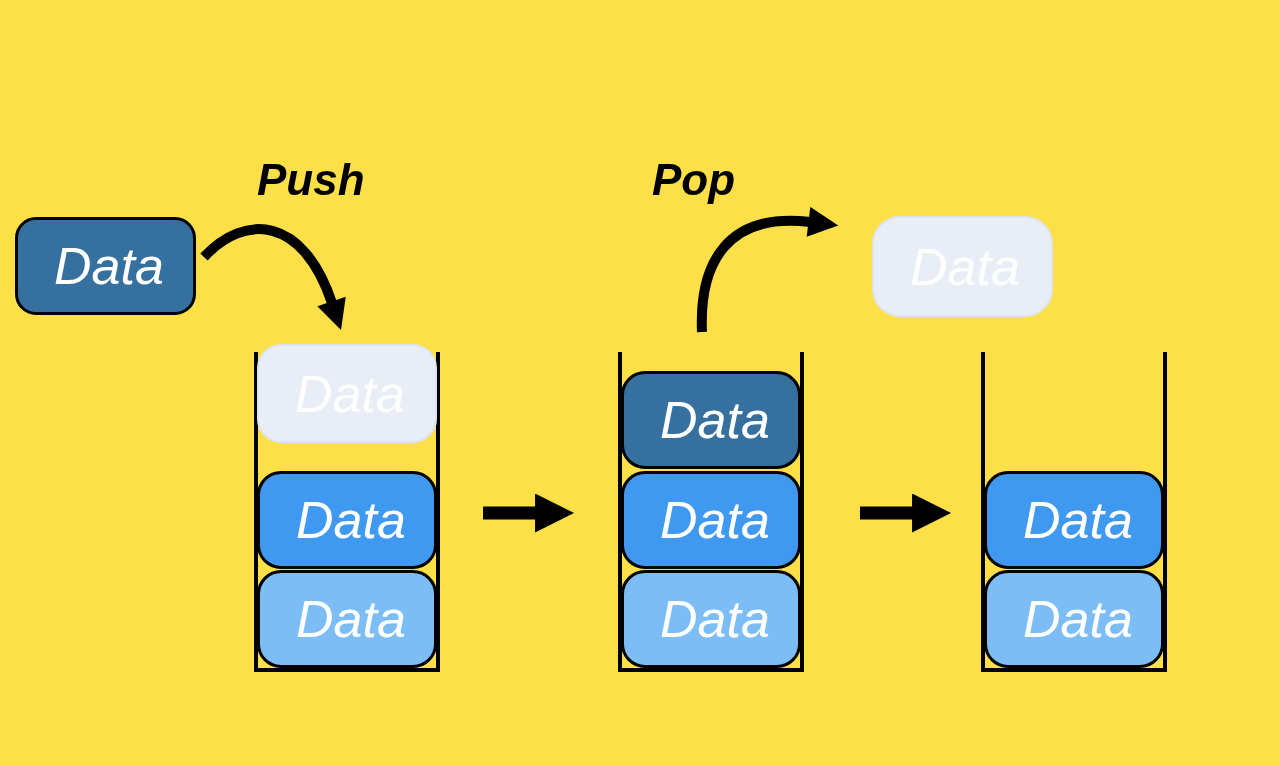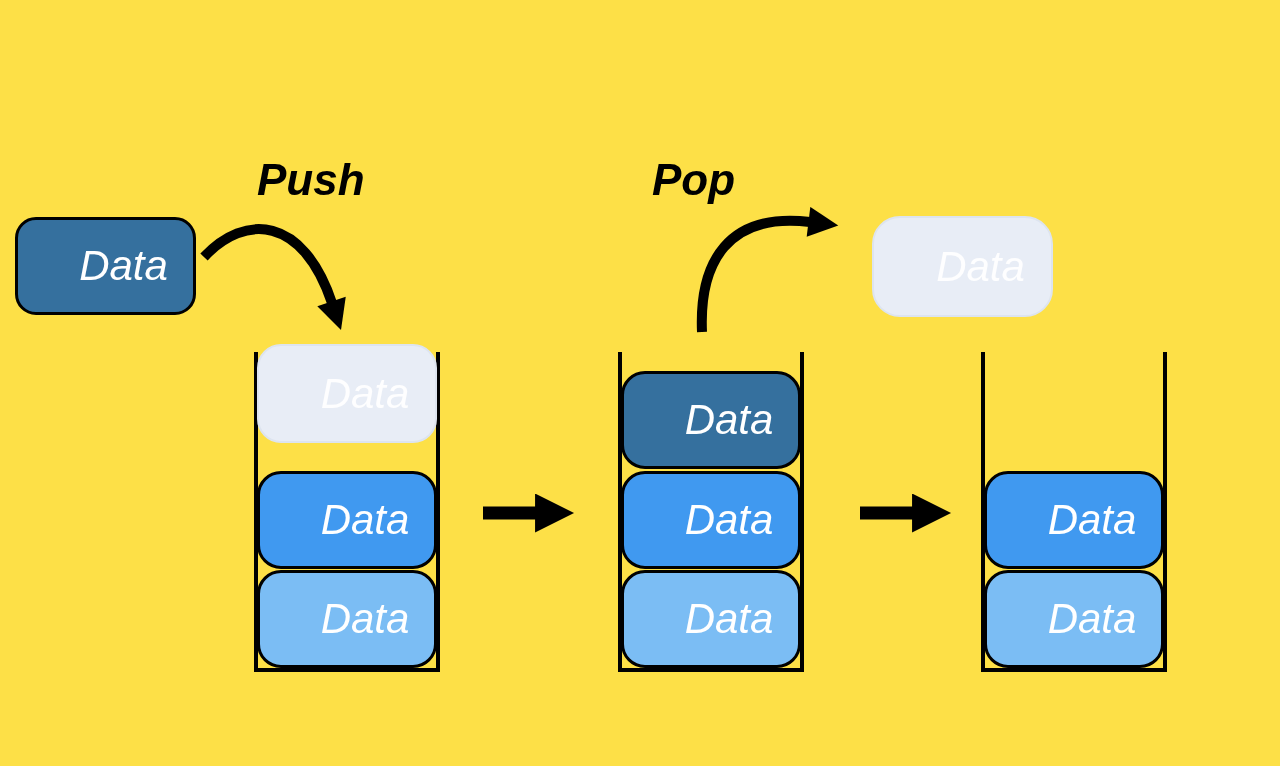--- a/index.html
+++ b/index.html
@@ -21,22 +21,21 @@
     font-size: 44px;
     font-weight: 700;
     color: #000000;
     line-height: 1;
     letter-spacing: 0px;
   }
   .data-box {
     position: absolute;
     display: flex;
     align-items: center;
-    justify-content: center;
-    font-size: 42px;
+    font-size: 52px;
     color: #ffffff;
     border-radius: 24px;
     box-sizing: border-box;
     padding-left: 36px;
   }
   .box-dark   { background: var(--dark-blue, #35709E);  border: 3px solid #000; }
   .box-medium { background: var(--medium-blue, #4099F0); border: 3px solid #000; }
   .box-light  { background: var(--light-blue, #7BBDF4); border: 3px solid #000; }
   .box-ghost  {
     background: var(--ghost-blue, #E8EDF6);

